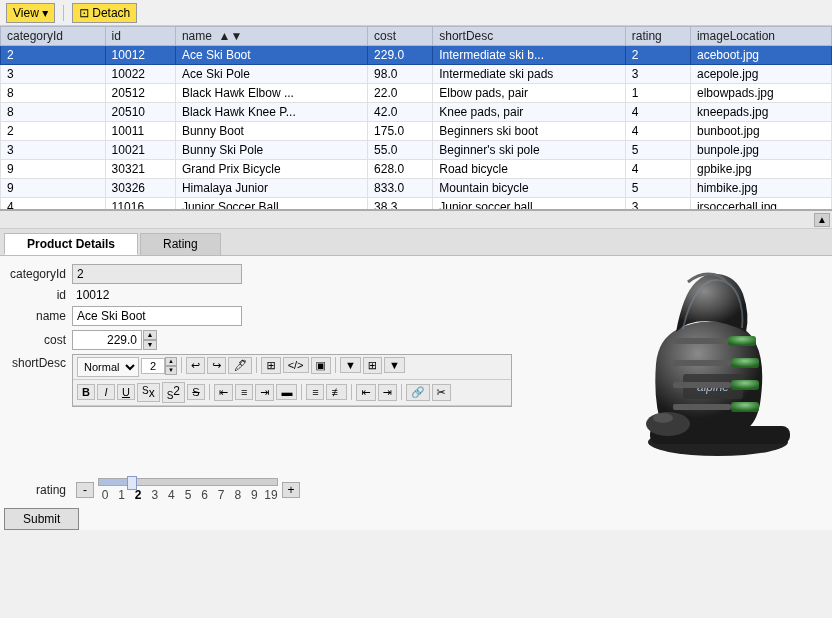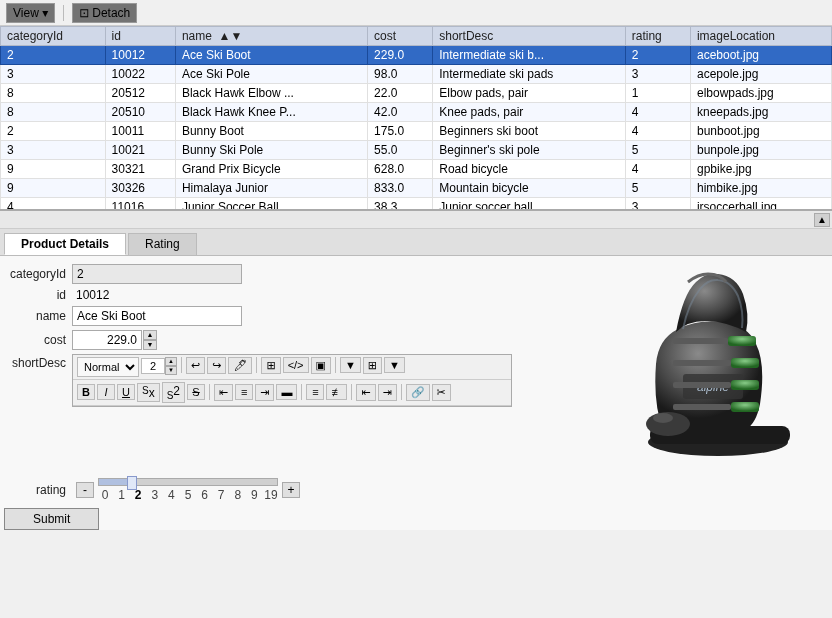--- a/index.html
+++ b/index.html
@@ -9,21 +9,21 @@
     .toolbar {
       background: #f0f0f0;
       border-bottom: 1px solid #ccc;
       padding: 3px 6px;
       display: flex;
       align-items: center;
       gap: 8px;
       height: 26px;
     }
     .toolbar-btn {
-      background: #737373;
+      background: #fde047;
       border: 1px solid #999;
       padding: 2px 6px;
       cursor: pointer;
       font-size: 11px;
       display: flex;
       gap: 3px;
     }
 
     
     .table-container {
@@ -87,21 +87,21 @@
     
     .tabs {
       display: flex;
       background: #e0e0e0;
       border-bottom: 1px solid #bbb;
       padding-top: 4px;
       padding-left: 4px;
       gap: 2px;
     }
     .tab {
-      padding: 3px 16px;
+      padding: 3px 22px;
       border: 1px solid #bbb;
       border-bottom: none;
       background: #d0d0d0;
       cursor: pointer;
       font-size: 12px;
     }
     .tab.active {
       background: white;
       border-bottom: 1px solid white;
       font-weight: bold;
@@ -340,21 +340,21 @@
       color: #000;
     }
 
     
     .submit-row {
       margin: 6px 4px 4px 4px;
     }
     .submit-btn {
       background: #e0e0e0;
       border: 1px solid #888;
-      padding: 3px 28px;
+      padding: 3px 18px;
       cursor: pointer;
       font-size: 12px;
     }
 
     
     .boot-img {
       width: 220px;
       height: 200px;
     }
     

